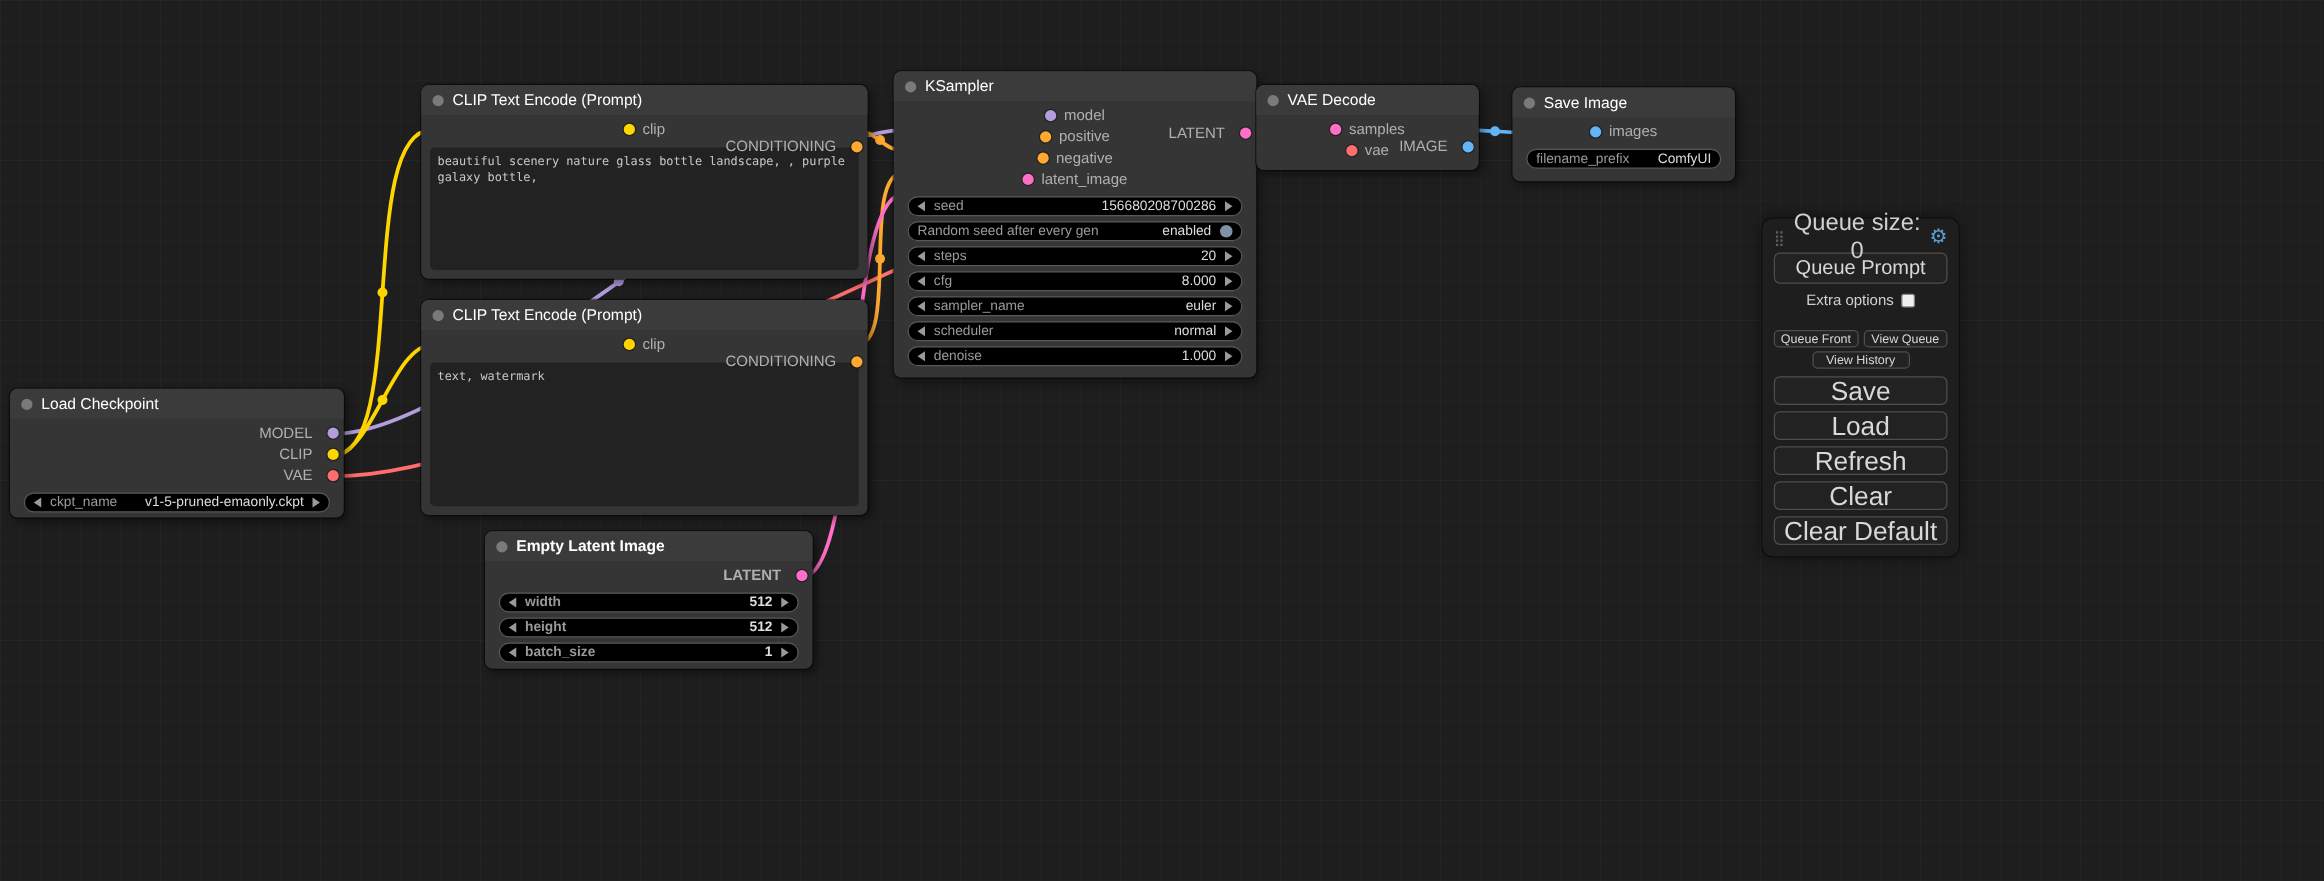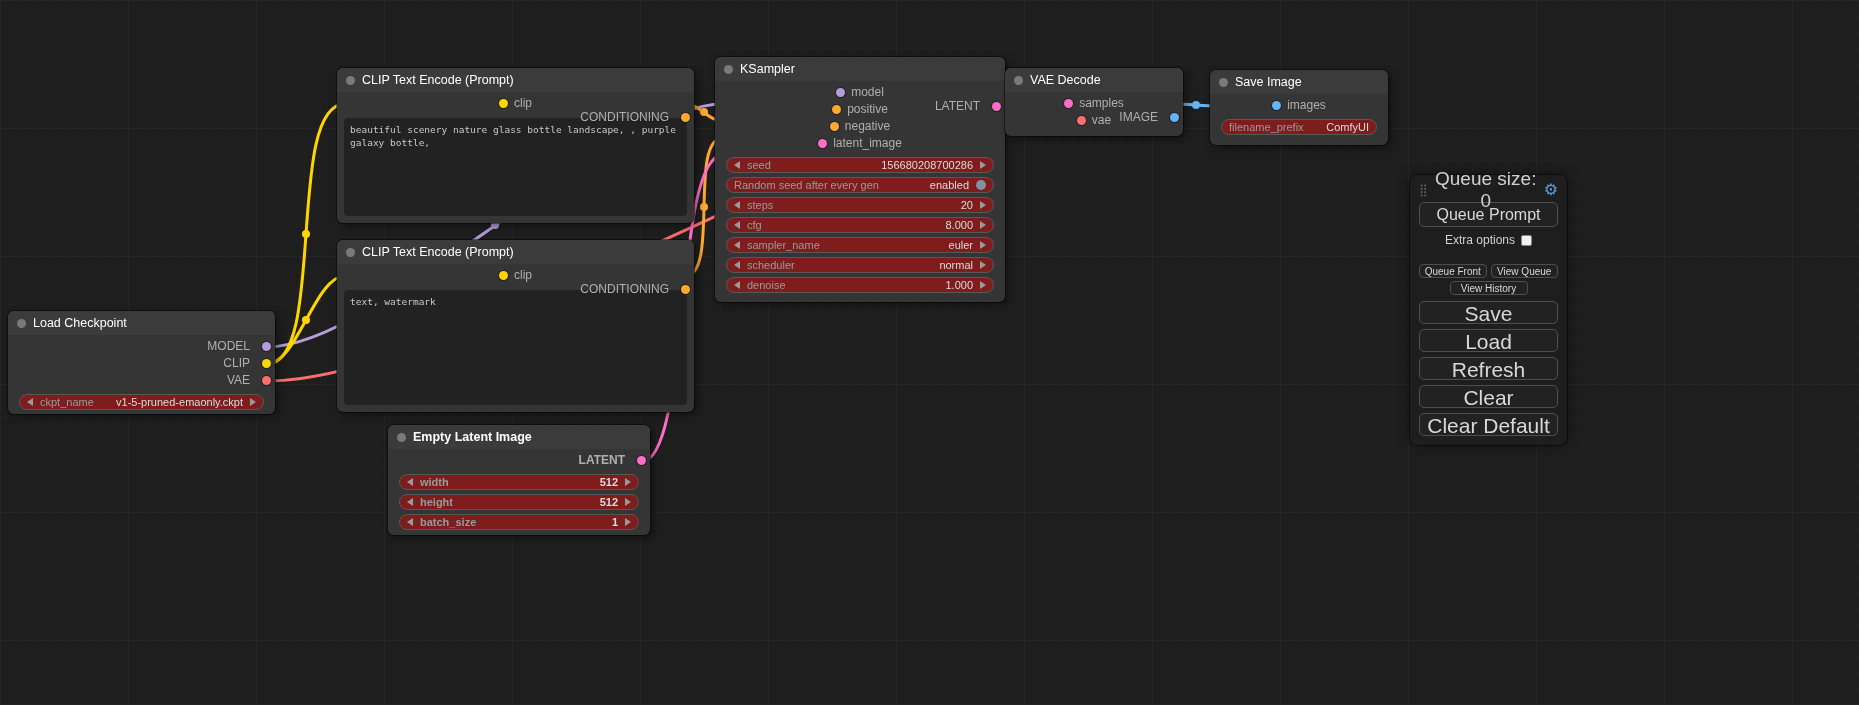--- a/index.html
+++ b/index.html
@@ -32,21 +32,21 @@
   }
   .title-dot { width: 9px; height: 9px; border-radius: 50%; background: #7a7a7a; flex: none; }
   .node-body { padding-top: 4px; }
 
   .slot-row { height: 17px; display: flex; align-items: center; padding: 0 4px; font-size: 12px; color: #b0b0b0; flex-direction: column; }
   .slot-in  { display: flex; align-items: center; gap: 6px; }
   .slot-out { display: flex; align-items: center; gap: 12px; margin-left: auto; }
   .slot-dot { width: 9px; height: 9px; border-radius: 50%; flex: none; box-shadow: 0 0 0 1px rgba(0,0,0,.35); }
 
   .widget {
-    height: 16px; margin: 4px 11px 0; background: #7f1d1d;
+    height: 16px; margin: 4px 11px 0; background: #000000;
     border: 1px solid #585858; border-radius: 9px;
     display: flex; align-items: center; padding: 0 7px;
     font-size: 11px; color: #9a9a9a; white-space: nowrap;
   }
   .widget .w-value { margin-left: auto; color: #dcdcdc; }
   .tri { width: 0; height: 0; flex: none; }
   .tri-left  { border-top: 4px solid transparent; border-bottom: 4px solid transparent; border-right: 6px solid #9a9a9a; margin-right: 7px; }
   .tri-right { border-top: 4px solid transparent; border-bottom: 4px solid transparent; border-left: 6px solid #9a9a9a; margin-left: 7px; }
   .toggle-dot { width: 10px; height: 10px; border-radius: 50%; margin-left: 7px; flex: none; }
 

